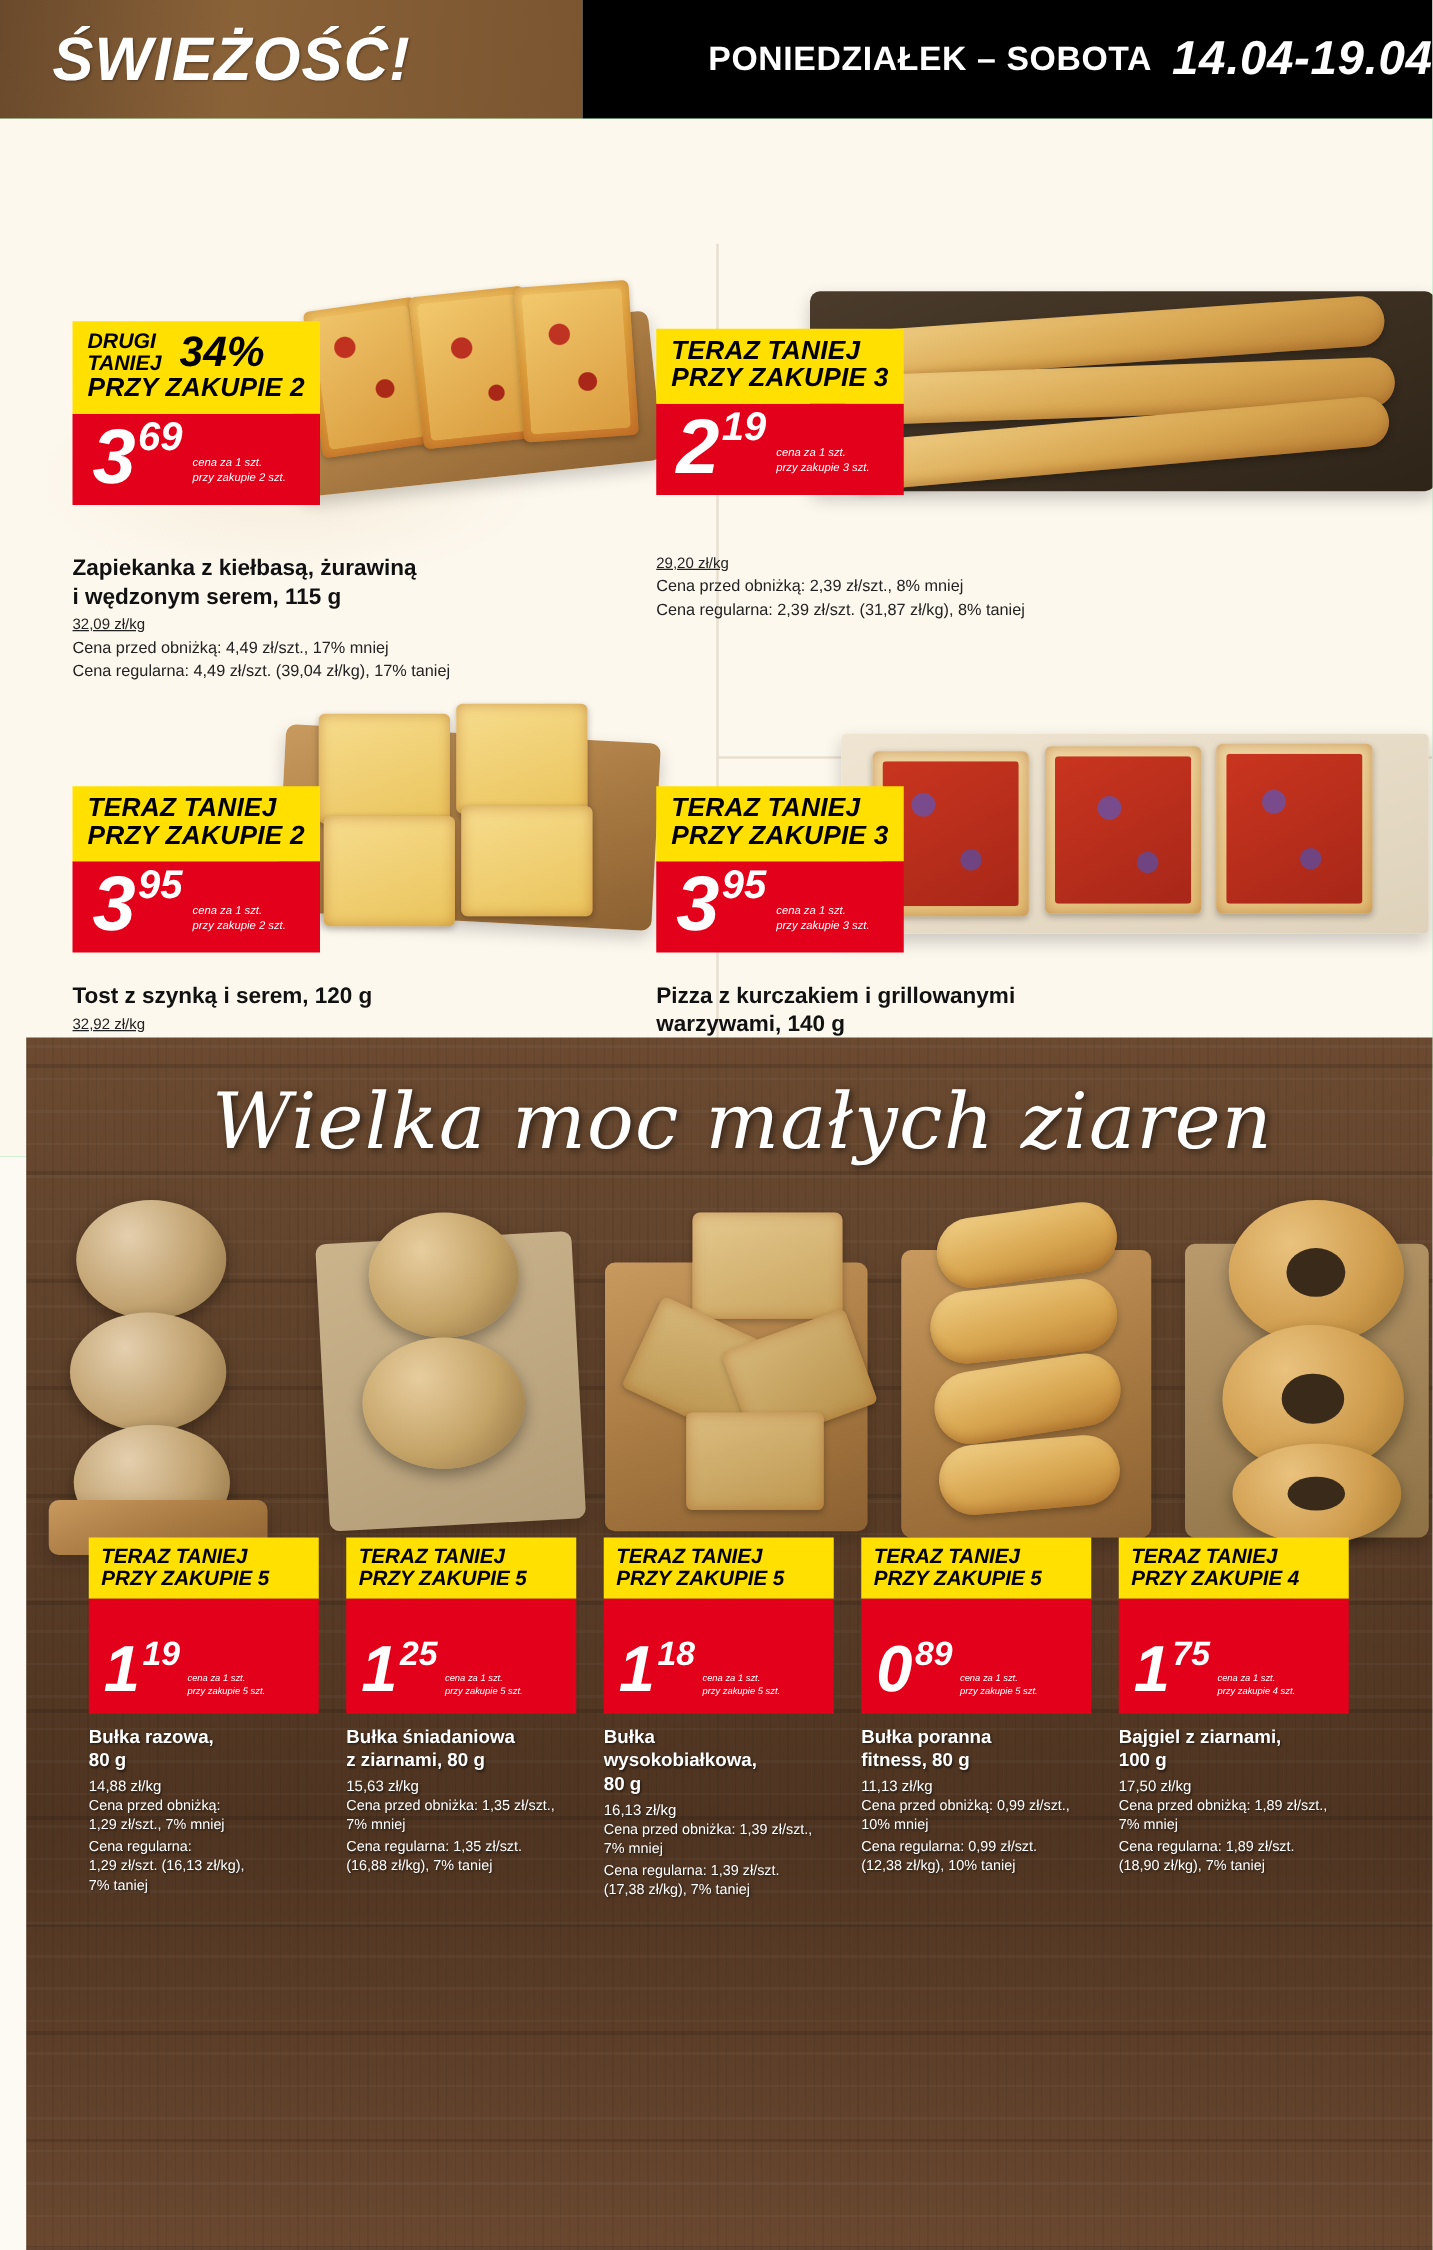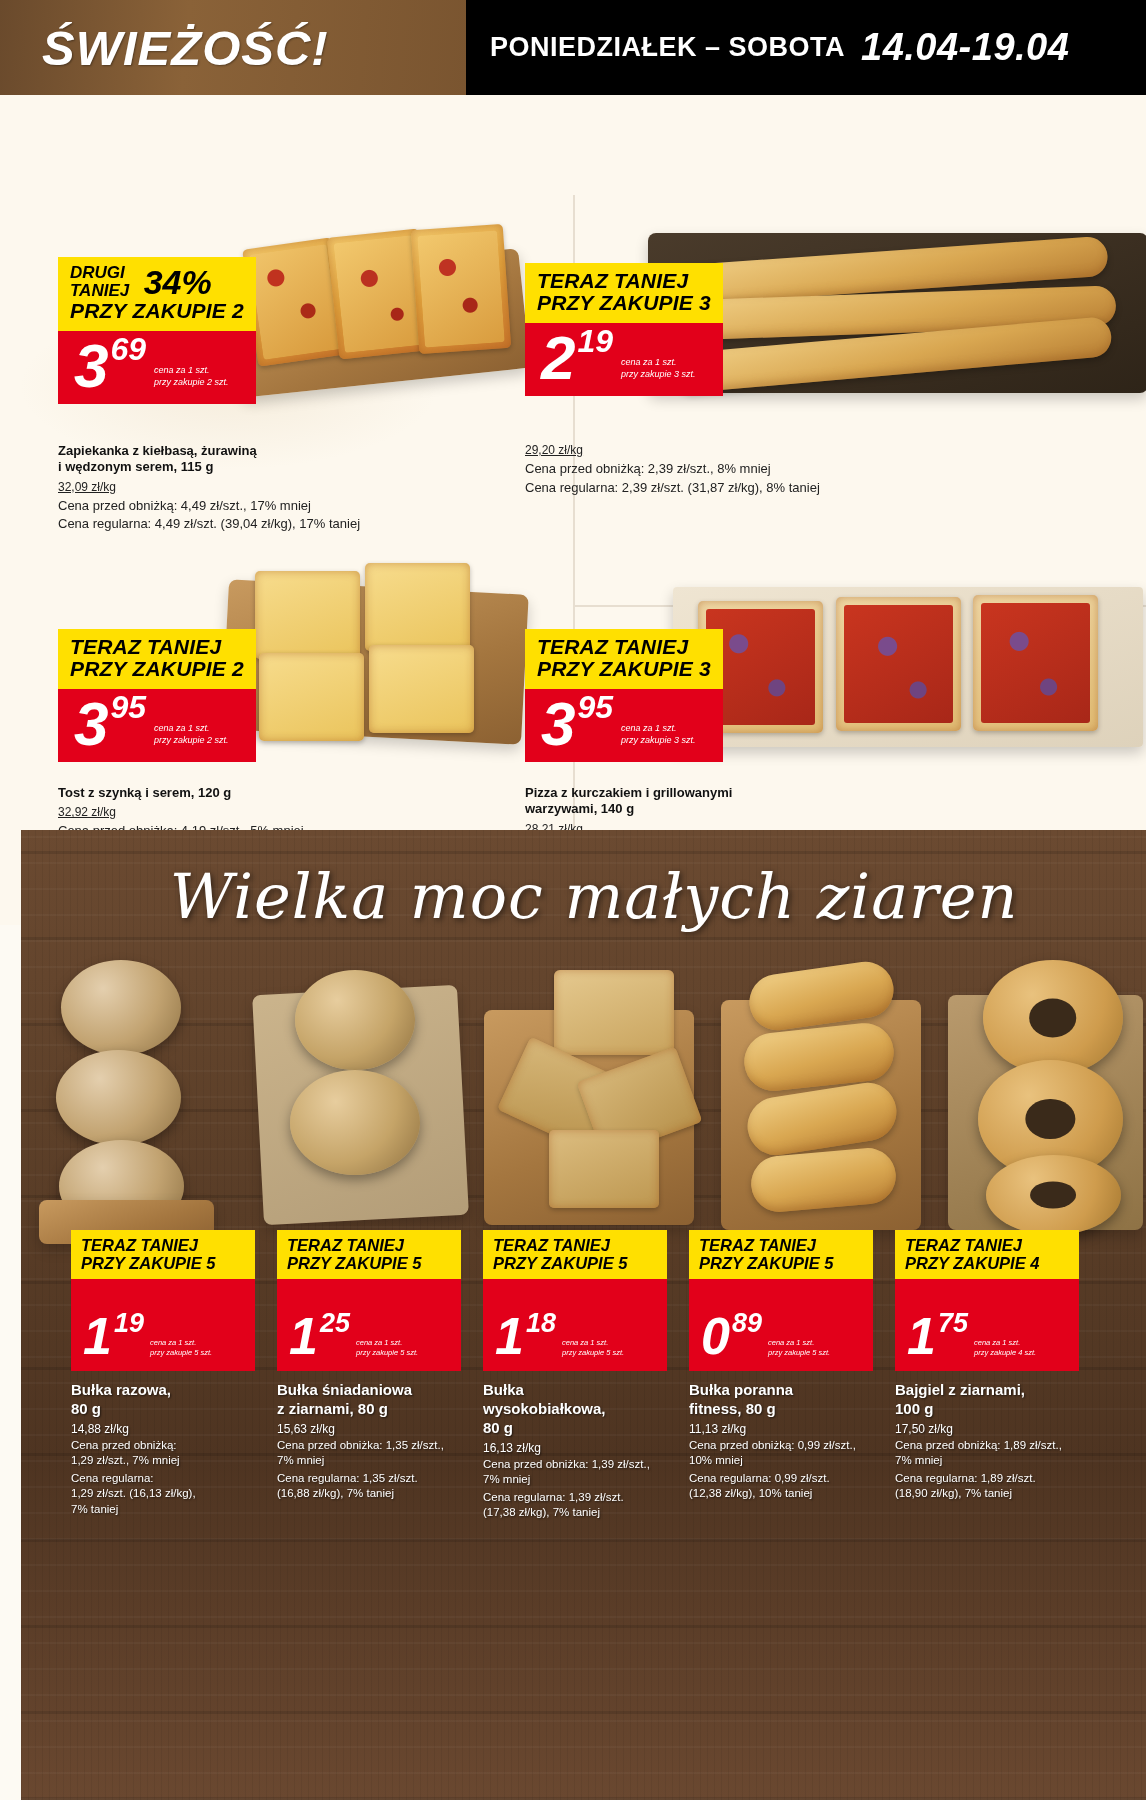--- a/index.html
+++ b/index.html
@@ -23,22 +23,22 @@
     color: #ffffff;
     font-size: 49px;
     font-weight: bold;
     font-style: italic;
     letter-spacing: 1px;
     padding-left: 42px;
     text-shadow: 1px 1px 2px rgba(0,0,0,.35);
   }
   .header-right {
     width: 680px; height: 95px; background: #000000;
-    display: flex; align-items: center; justify-content: flex-start;
-    padding-left: 24px;
+    display: flex; align-items: center; justify-content: flex-end;
+    padding-left: 13px;
   }
   .header-right .days {
     color: #ffffff; font-size: 27px; font-weight: bold; letter-spacing: .5px;
   }
   .header-right .dates {
     color: #ffffff; font-size: 38px; font-weight: bold; font-style: italic;
     margin-left: 16px; letter-spacing: .5px;
   }
 
   
@@ -90,21 +90,21 @@
     margin-left: 2px; position: relative; top: -26px;
   }
   .tag .red .note {
     font-size: 9px; line-height: 1.25; font-style: italic;
     margin-left: 8px; position: relative; top: -6px; white-space: pre-line;
   }
 
   
   .ptext { position: absolute; }
   .ptext .name {
-    font-size: 13px; font-weight: bold; color: #111; line-height: 1.25;
+    font-size: 18px; font-weight: bold; color: #111; line-height: 1.25;
     white-space: pre-line; margin-bottom: 4px;
   }
   .ptext .unit { font-size: 12px; color: #222; margin-bottom: 3px; text-decoration: underline; }
   .ptext .line { font-size: 13px; color: #222; line-height: 1.45; }
 
   
   .banner {
     position: absolute; left: 0; top: 830px; width: 1146px; height: 970px;
     background:
       repeating-linear-gradient(90deg, rgba(0,0,0,.06) 0 1px, transparent 1px 7px),

